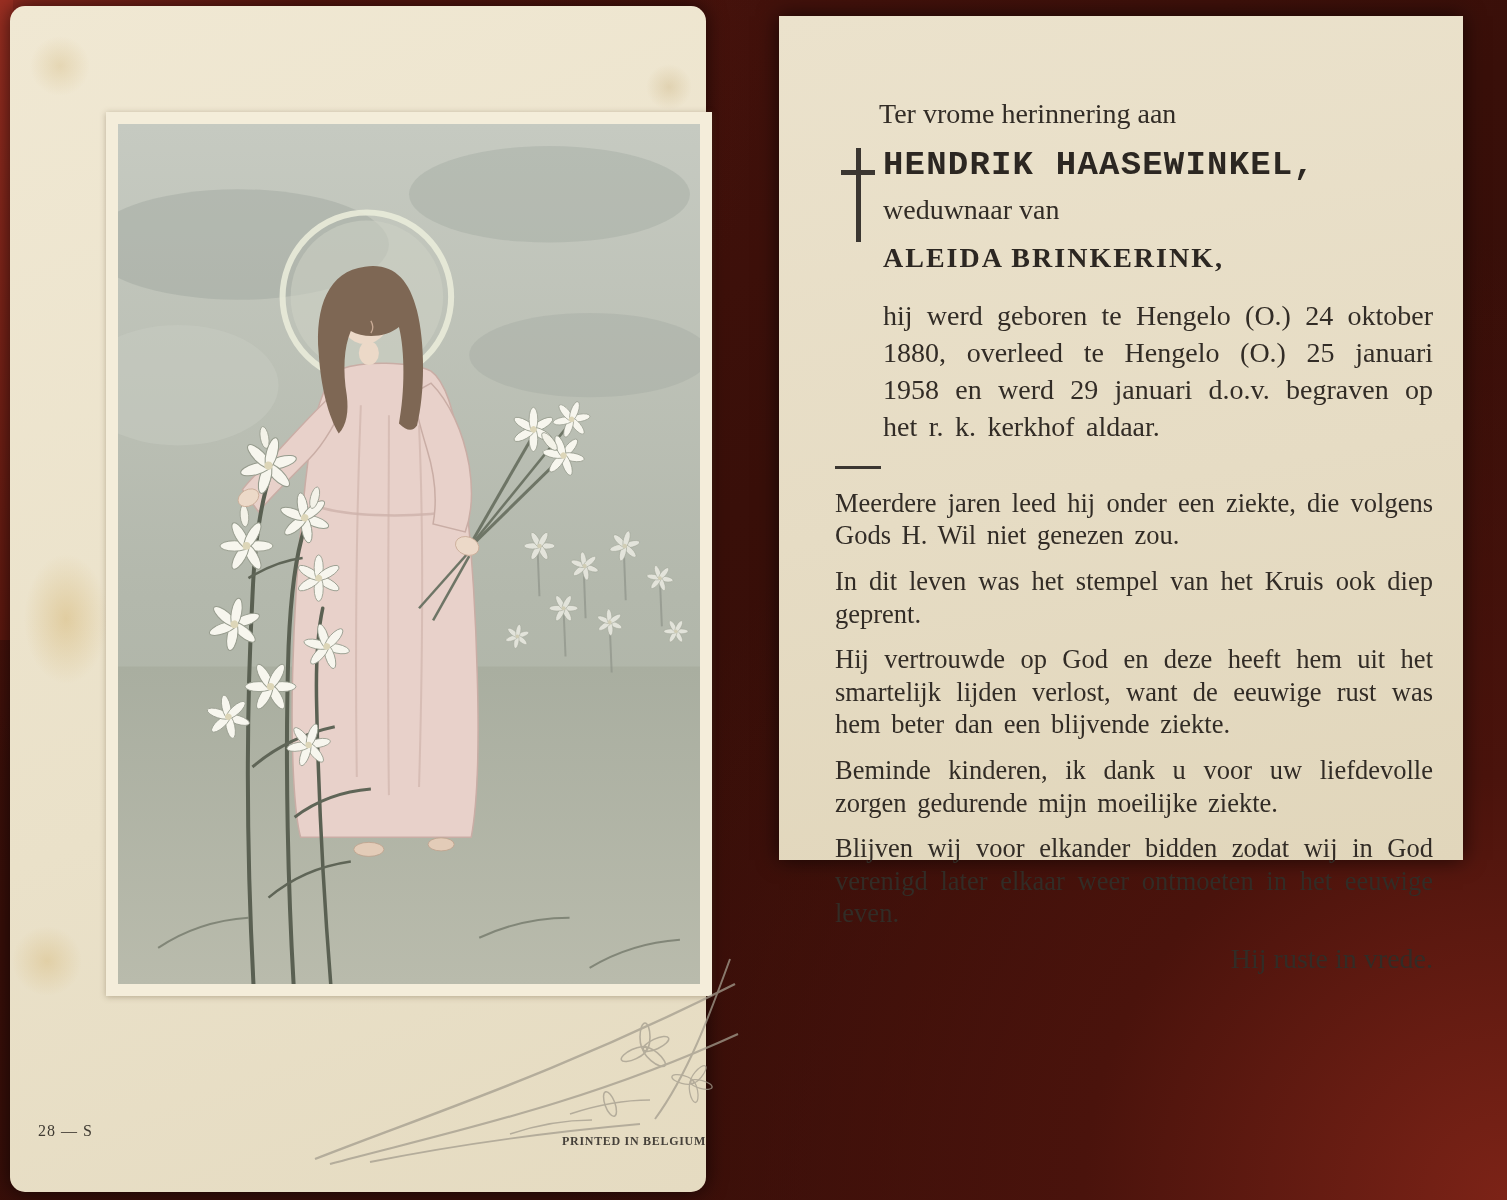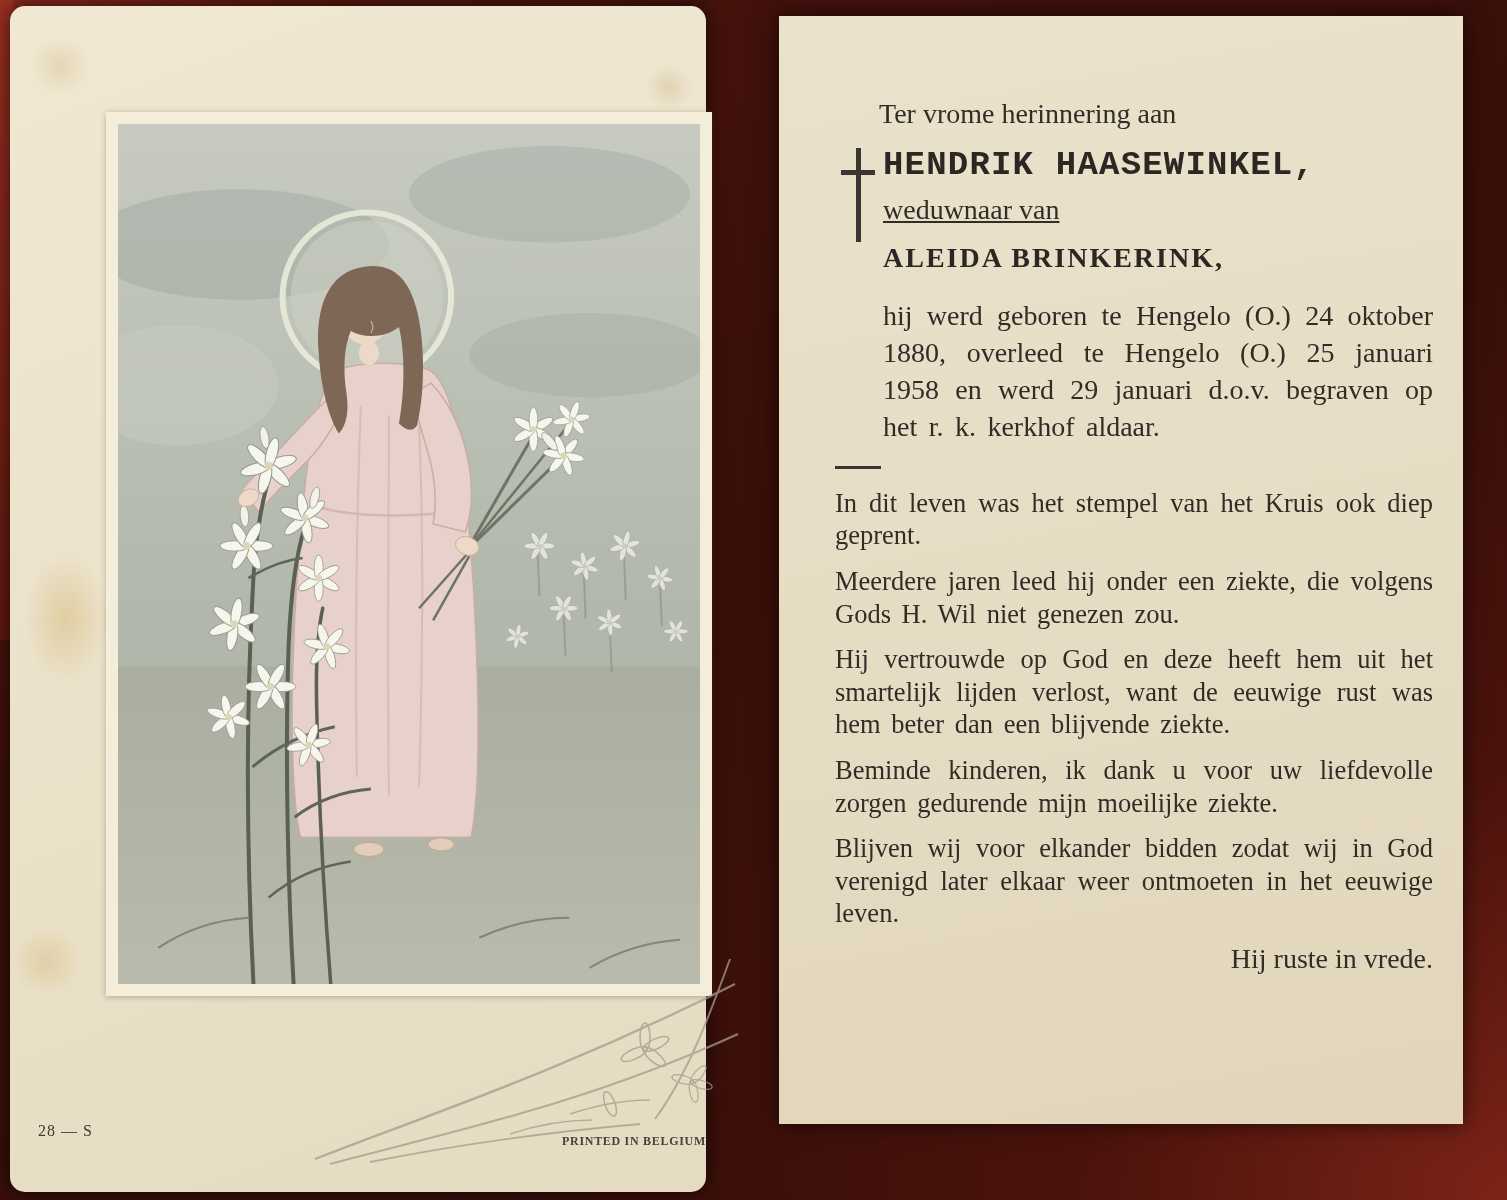--- a/index.html
+++ b/index.html
@@ -9,21 +9,21 @@
       radial-gradient(circle at 0% 0%, #8d2a1f 0%, #5a170f 16%, transparent 40%),
       radial-gradient(circle at 100% 100%, #7c2317 0%, #4a130c 22%, transparent 50%),
       linear-gradient(150deg,#4a130d 0%,#390f09 45%,#330d08 100%);
     font-family:"Liberation Serif",serif;
   }
   .edge-red-left{position:absolute;left:0;top:0;width:13px;height:640px;
     background:linear-gradient(#9b2f22,#5d180f);}
   .card{position:absolute;box-shadow:0 0 20px rgba(0,0,0,.65);}
   .left-card{left:10px;top:6px;width:696px;height:1186px;
     background:linear-gradient(160deg,#f0e8d3 0%,#eae1c9 60%,#e5dbc1 100%);border-radius:15px;}
-  .right-card{left:779px;top:16px;width:684px;height:1108px;
+  .right-card{left:779px;top:16px;width:684px;height:844px;
     background:linear-gradient(170deg,#ebe2cc 0%,#e6dcc4 55%,#e1d6bb 100%);}
 
   
   .mat{position:absolute;left:96px;top:106px;width:606px;height:884px;
     background:#f4edda;box-shadow:0 1px 6px rgba(90,70,40,.35);}
   .illustration{position:absolute;left:12px;top:12px;width:582px;height:860px;display:block;}
   .sketch{position:absolute;left:300px;top:948px;width:430px;height:212px;display:block;}
   .plate{position:absolute;left:28px;top:1116px;font-size:16px;color:#3f3a32;letter-spacing:1px;}
   .printer{position:absolute;left:552px;top:1128px;font-size:12px;font-weight:700;
     color:#46413a;letter-spacing:.7px;}
@@ -39,21 +39,21 @@
 
   
   .right-inner{position:relative;height:100%;box-sizing:border-box;
     padding:82px 30px 0 56px;color:#322c26;}
   .intro{font-size:28px;margin:0 0 16px 44px;}
   .name-row{position:relative;margin-left:48px;}
   .cross{position:absolute;left:-42px;top:2px;width:34px;height:94px;}
   .cross::before{content:"";position:absolute;left:15px;top:0;width:5px;height:94px;background:#3b3631;}
   .cross::after{content:"";position:absolute;left:0;top:22px;width:34px;height:5px;background:#3b3631;}
   .name{font-size:34px;font-weight:700;letter-spacing:1.2px;margin:0 0 10px;color:#2c2722;font-family:Liberation Mono, monospace;}
-  .relation{font-size:28px;margin:4px 0 16px 48px;text-decoration:underline;}
+  .relation{font-size:28px;margin:4px 0 16px 48px;}
   .spouse{font-size:28px;font-weight:700;letter-spacing:2px;margin:8px 0 24px 48px;color:#2c2722;}
   .bio{font-size:28px;line-height:1.32;text-align:justify;word-spacing:.16em;
     margin:0 0 20px 48px;}
   .rule{width:46px;height:3px;background:#3b3631;margin:0 0 18px 0;}
   .body p{font-size:26.5px;line-height:1.23;text-align:justify;word-spacing:.15em;margin:0 0 13px;}
   .closing{font-size:28px;text-align:right;margin:12px 0 0;}
 </style>
 </head>
 <body>
 
@@ -222,22 +222,22 @@
       </div>
 
       <div class="relation">weduwnaar van</div>
       <h2 class="spouse">ALEIDA BRINKERINK,</h2>
 
       <p class="bio">hij werd geboren te Hengelo (O.) 24 oktober 1880, overleed te Hengelo (O.) 25 januari 1958 en werd 29 januari d.o.v. begraven op het r. k. kerkhof aldaar.</p>
 
       <div class="rule"></div>
 
       <div class="body">
+        <p>Meerdere jaren leed hij onder een ziekte, die volgens Gods H. Wil niet genezen zou.</p>
         <p>In dit leven was het stempel van het Kruis ook diep geprent.</p>
-        <p>Meerdere jaren leed hij onder een ziekte, die volgens Gods H. Wil niet genezen zou.</p>
         <p>Hij vertrouwde op God en deze heeft hem uit het smartelijk lijden verlost, want de eeuwige rust was hem beter dan een blijvende ziekte.</p>
         <p>Beminde kinderen, ik dank u voor uw liefdevolle zorgen gedurende mijn moeilijke ziekte.</p>
         <p>Blijven wij voor elkander bidden zodat wij in God verenigd later elkaar weer ontmoeten in het eeuwige leven.</p>
       </div>
 
       <div class="closing">Hij ruste in vrede.</div>
     </div>
   </div>
 </div>
 

